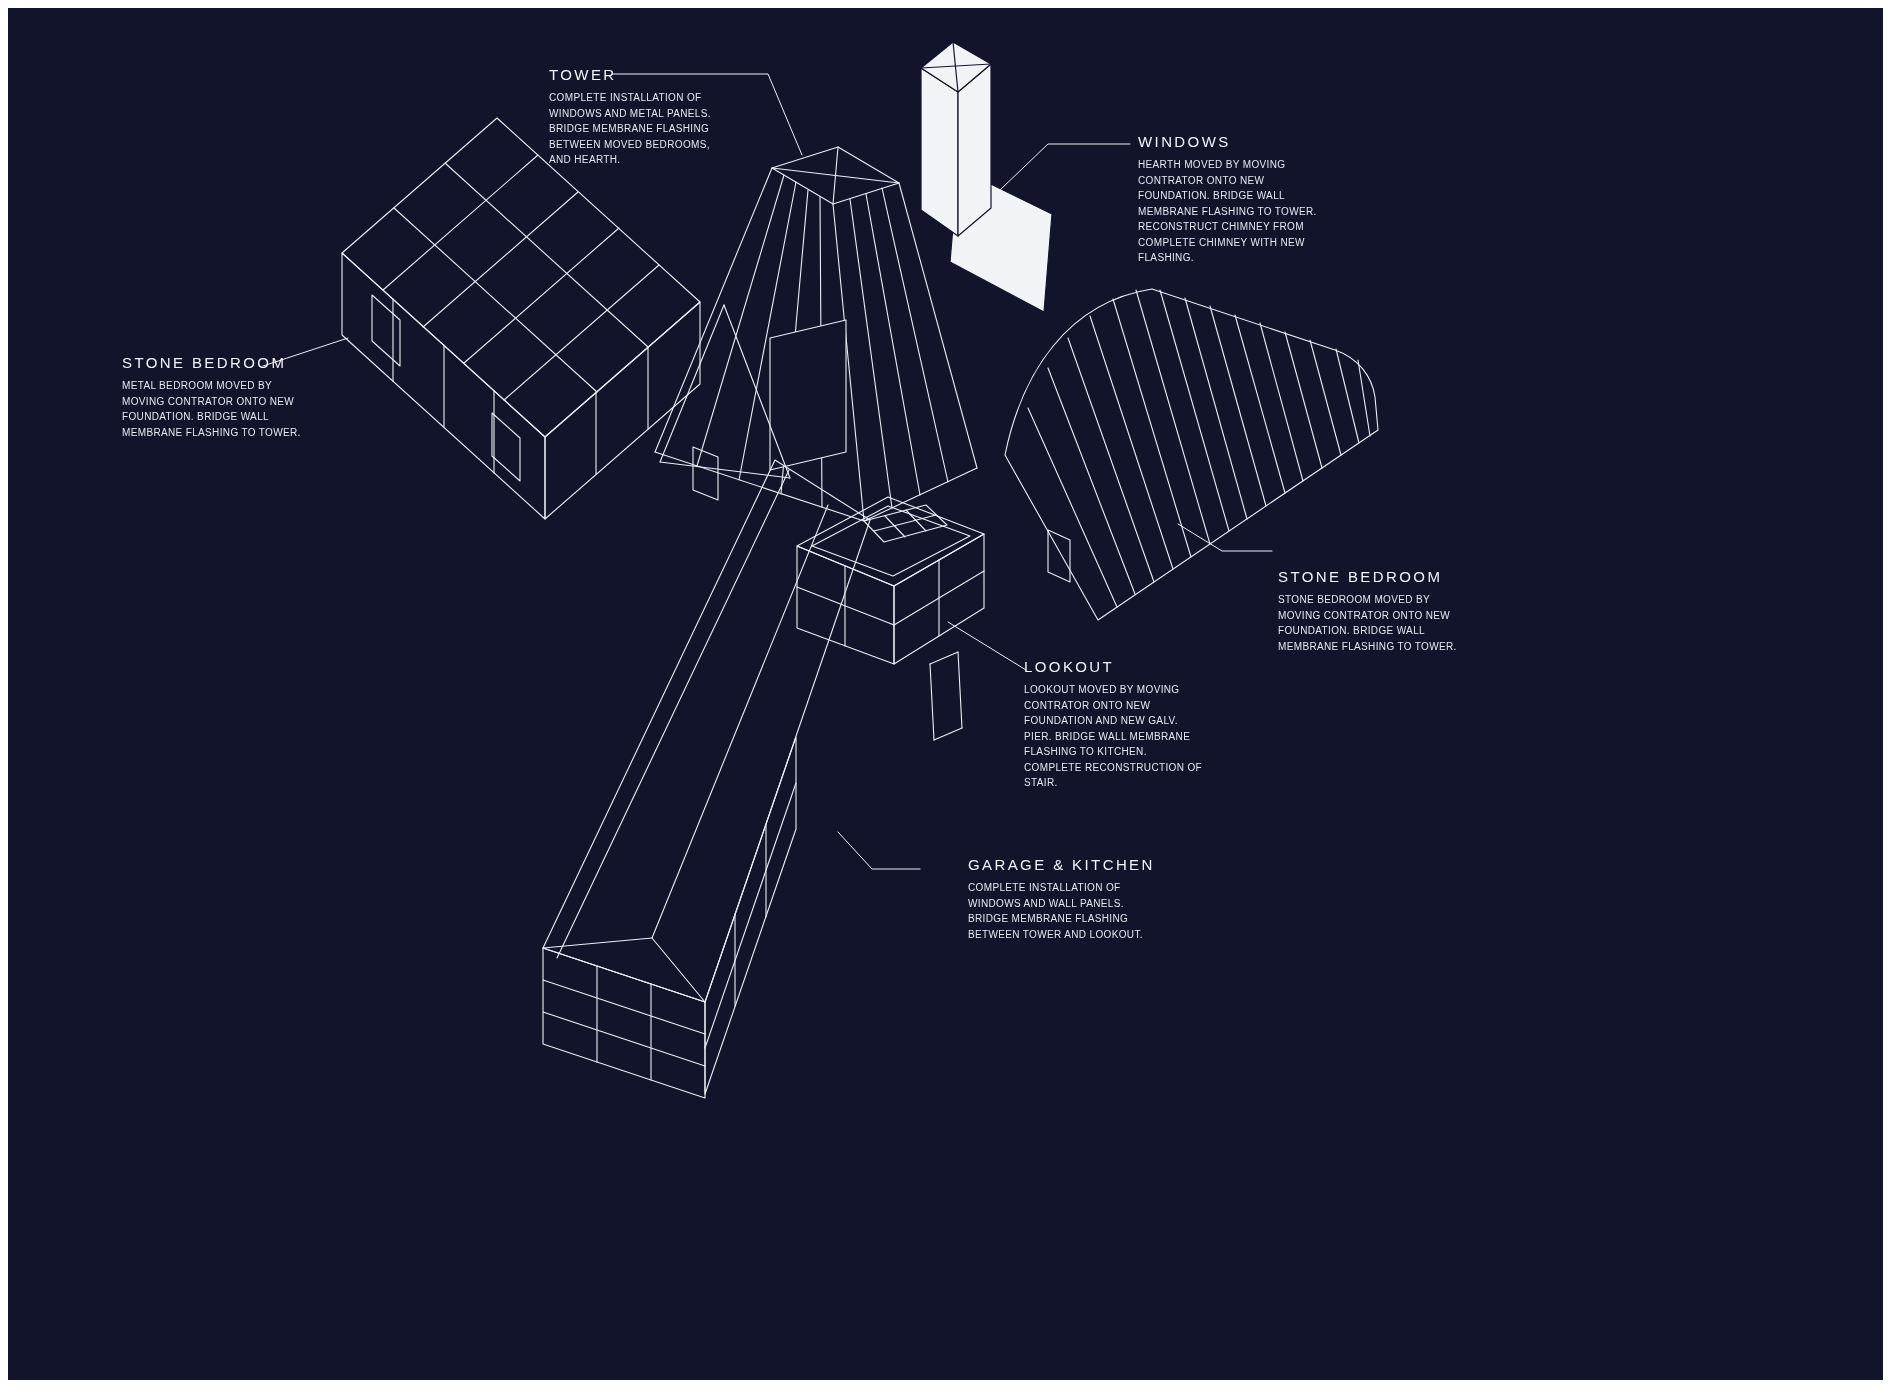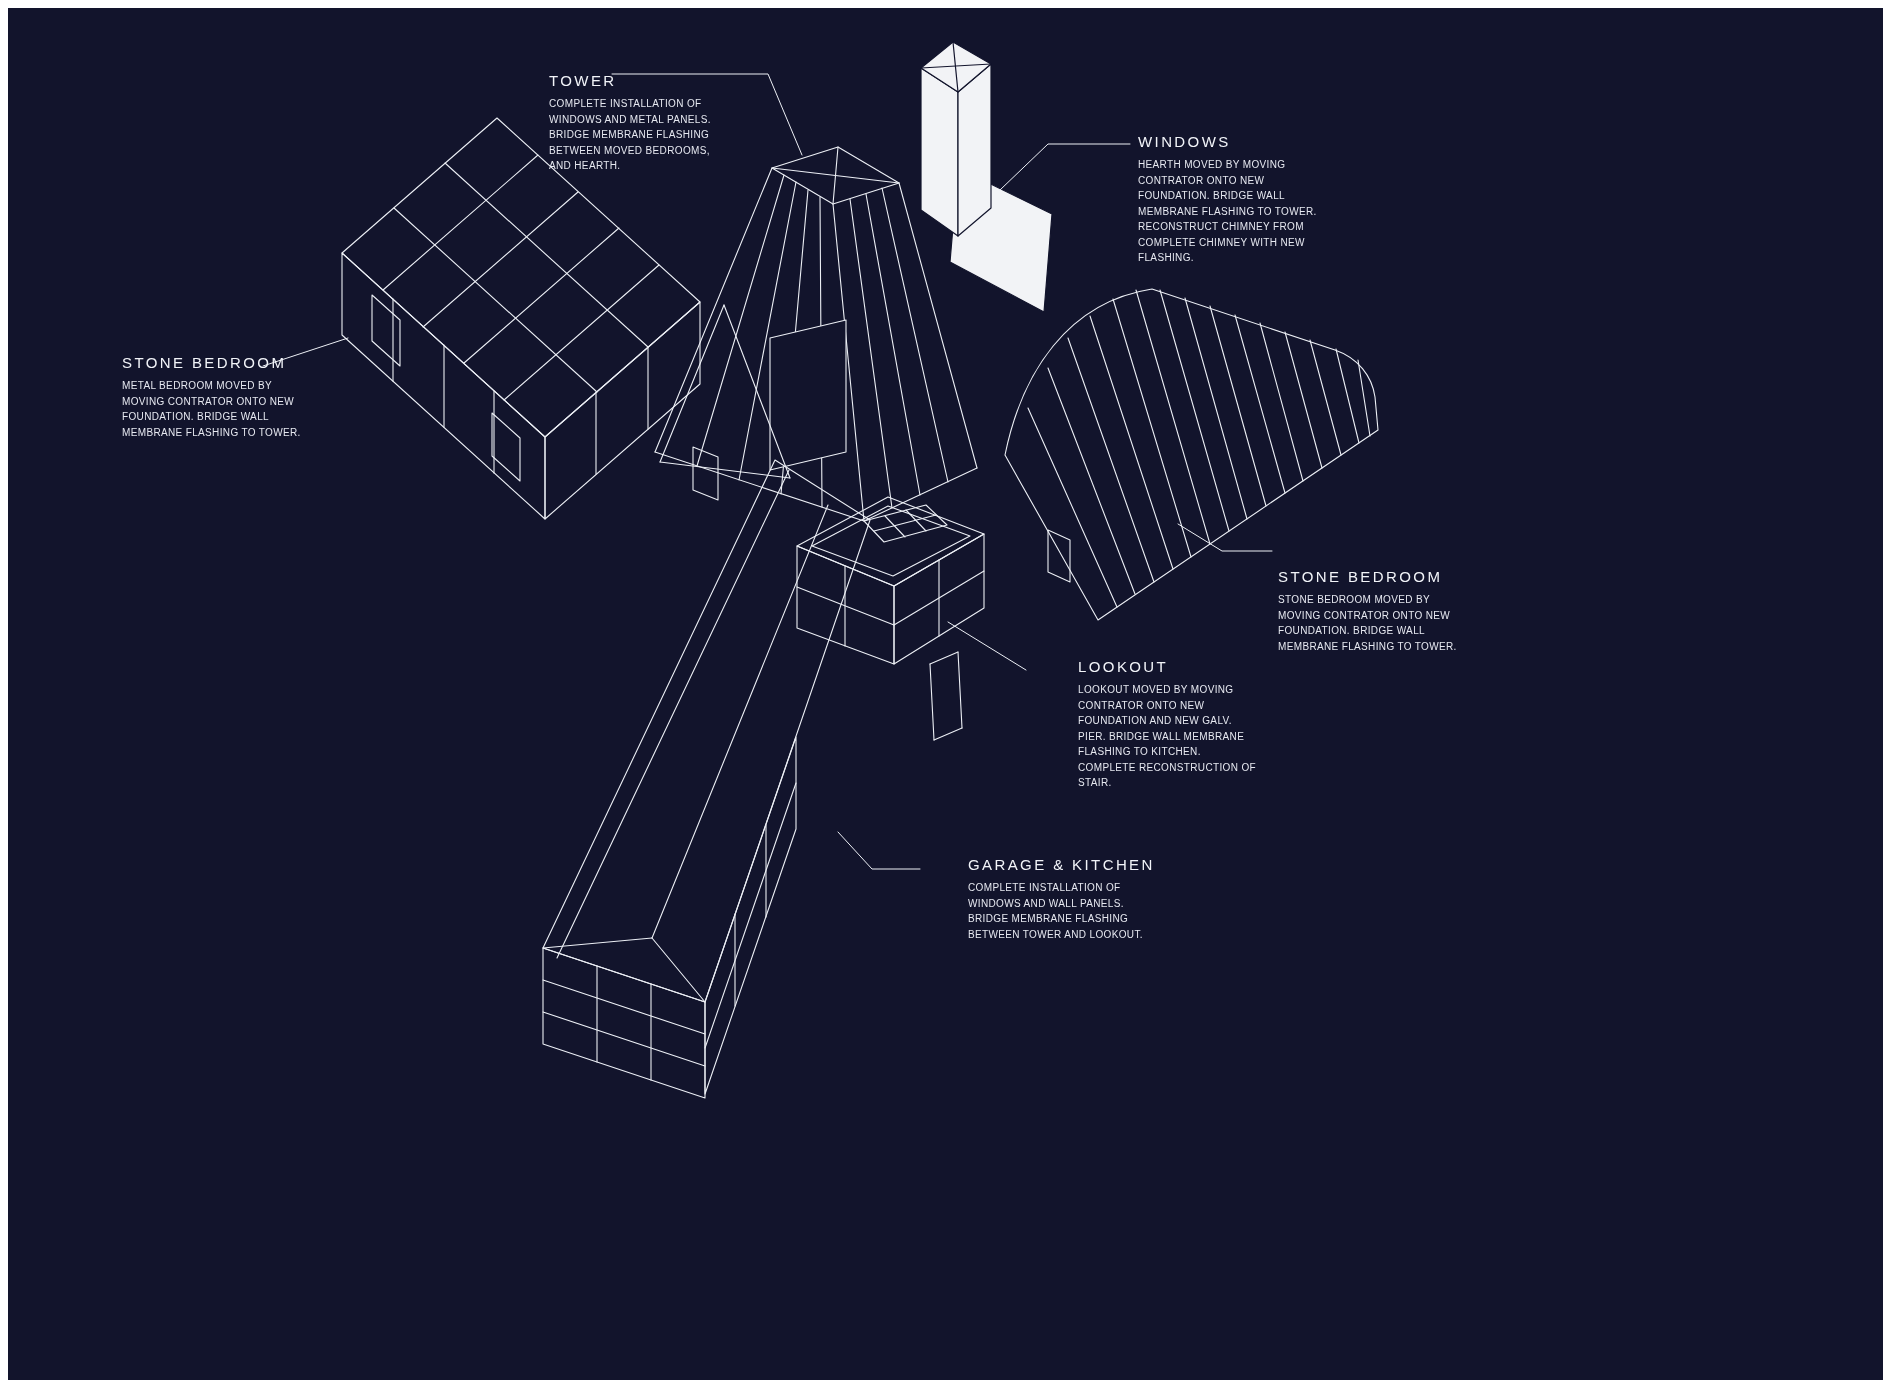--- a/index.html
+++ b/index.html
@@ -179,21 +179,21 @@
         <g stroke-width="1">
           <polyline points="612,74 768,74 802,155"></polyline>
           <polyline points="1130,144 1048,144 1000,190"></polyline>
           <line x1="263" y1="366" x2="348" y2="338"></line>
           <polyline points="1272,551 1222,551 1178,524"></polyline>
           <line x1="1026" y1="670" x2="948" y2="622"></line>
           <polyline points="920,869 872,869 838,832"></polyline>
         </g>
       </svg>
 
-      <div class="callout" style="left:549px; top:72px;">
+      <div class="callout" style="left:549px; top:66px;">
         <div class="callout-title">TOWER</div>
         <div class="callout-body">COMPLETE INSTALLATION OF
 WINDOWS AND METAL PANELS.
 BRIDGE MEMBRANE FLASHING
 BETWEEN MOVED BEDROOMS,
 AND HEARTH.</div>
       </div>
 
       <div class="callout" style="left:1138px; top:133px;">
         <div class="callout-title">WINDOWS</div>
@@ -215,21 +215,21 @@
       </div>
 
       <div class="callout" style="left:1278px; top:568px;">
         <div class="callout-title">STONE BEDROOM</div>
         <div class="callout-body">STONE BEDROOM MOVED BY
 MOVING CONTRATOR ONTO NEW
 FOUNDATION.  BRIDGE WALL
 MEMBRANE FLASHING TO TOWER.</div>
       </div>
 
-      <div class="callout" style="left:1078px; top:658px;">
+      <div class="callout" style="left:1024px; top:658px;">
         <div class="callout-title">LOOKOUT</div>
         <div class="callout-body">LOOKOUT MOVED BY MOVING
 CONTRATOR ONTO NEW
 FOUNDATION AND NEW GALV.
 PIER.  BRIDGE WALL MEMBRANE
 FLASHING TO KITCHEN.
 COMPLETE RECONSTRUCTION OF
 STAIR.</div>
       </div>
 

